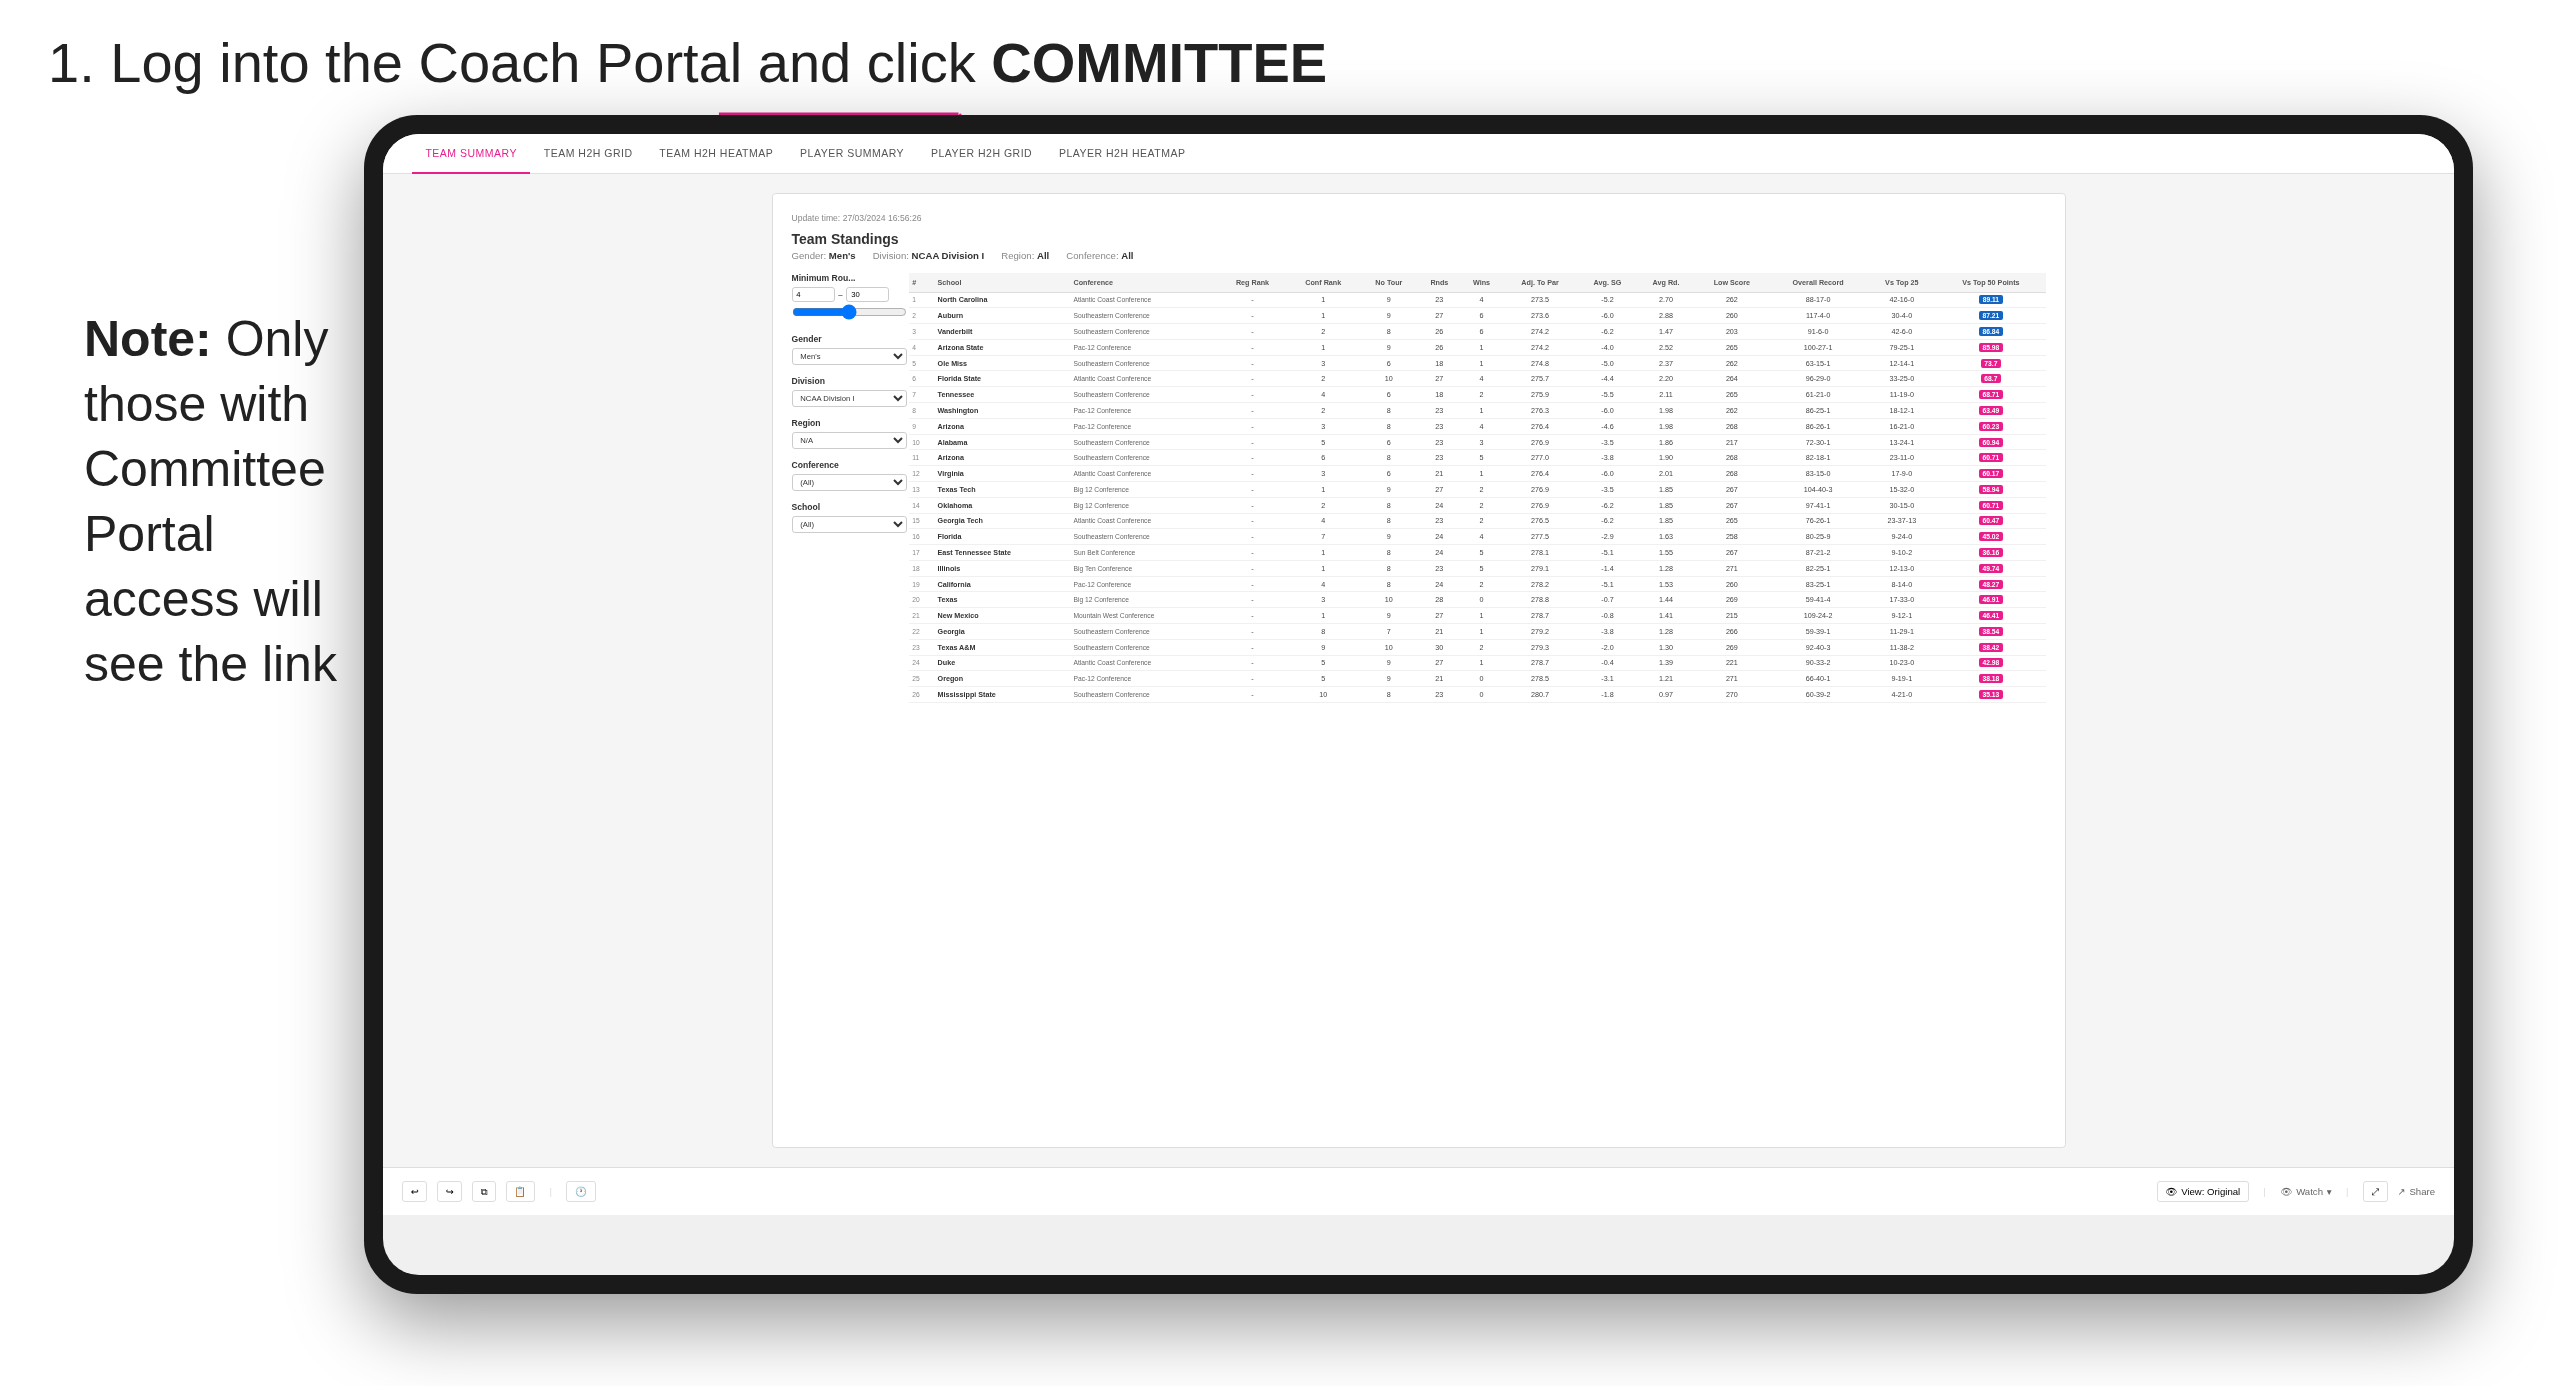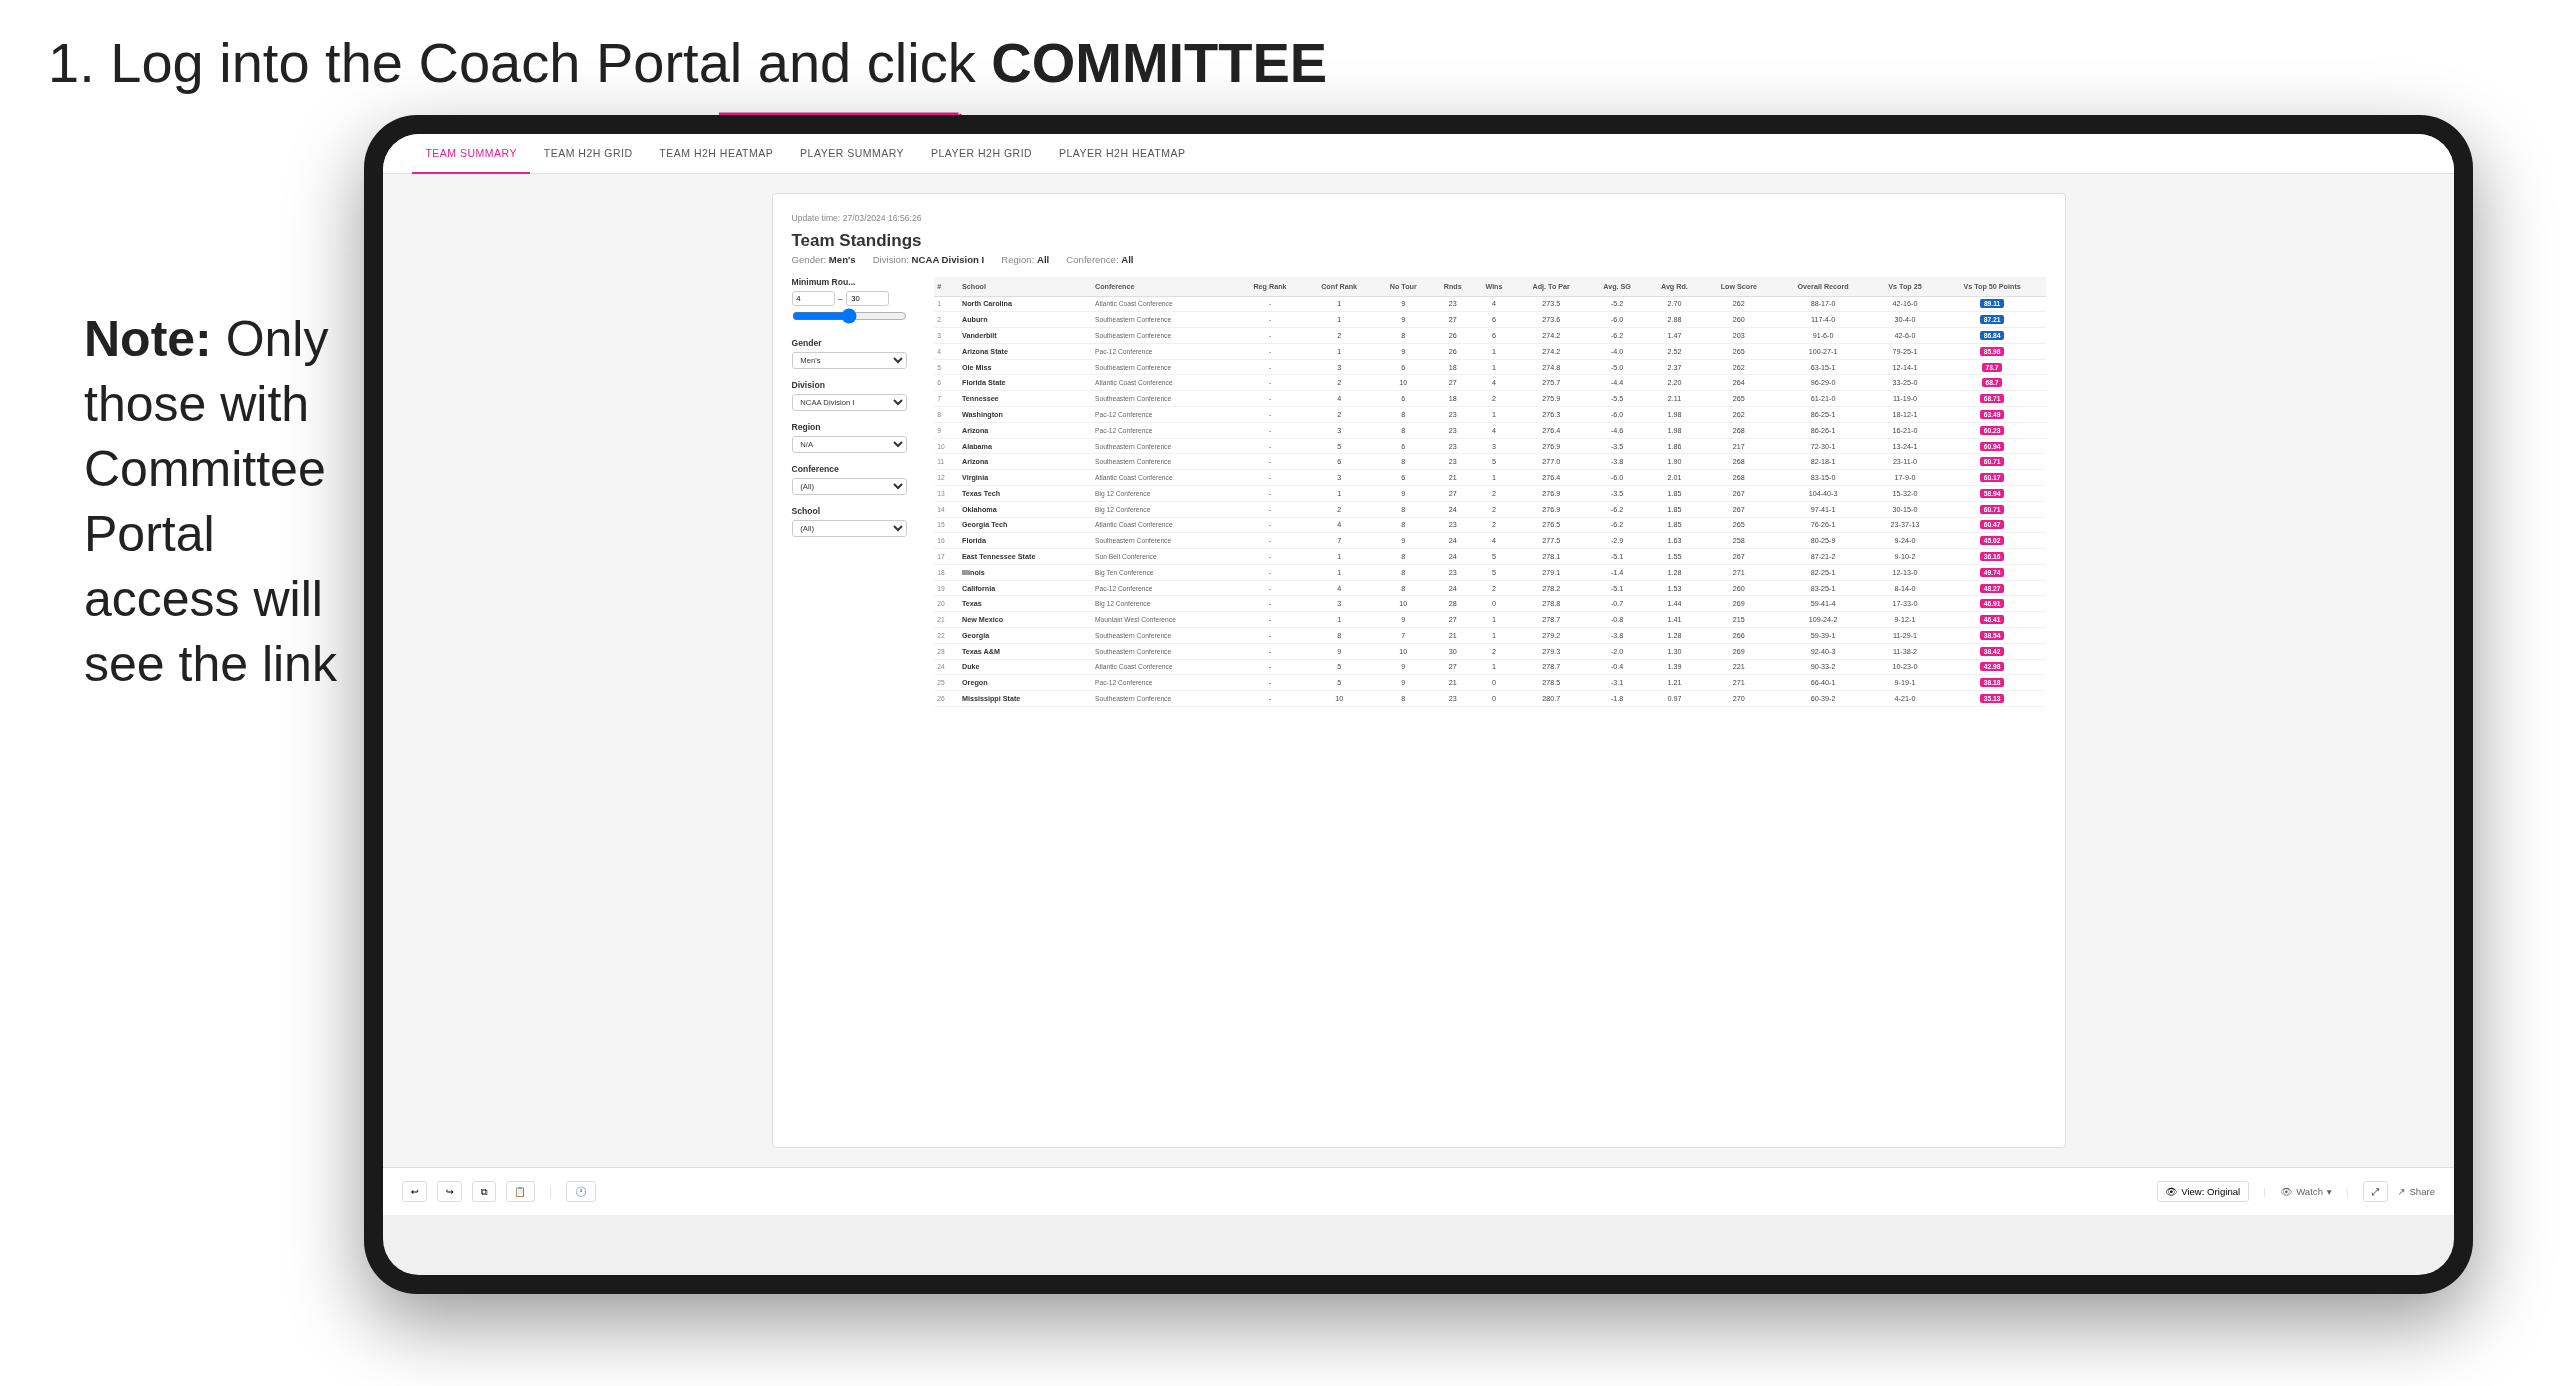--- a/index.html
+++ b/index.html
@@ -185,21 +185,21 @@
       width: 100%;
       max-width: 1294px;
       padding: 19px;
     }
 
     .standings-header {
       margin-bottom: 11.5px;
     }
 
     .standings-title {
-      font-size: 17px;
+      font-size: 14px;
       font-weight: 600;
       color: #333;
       margin-bottom: 3.8px;
     }
 
     .update-time {
       font-size: 8.6px;
       color: #888;
       margin-bottom: 7.7px;
     }
@@ -219,21 +219,21 @@
     }
 
     .filter-item span.filter-value {
       color: #333;
       font-weight: 600;
     }
 
     
     .content-layout {
       display: flex;
-      gap: 27px;
+      gap: 2px;
     }
 
     .sidebar-filters {
       width: 115px;
       flex-shrink: 0;
       font-size: 8.6px;
     }
 
     .filter-group {
       margin-bottom: 11.5px;

